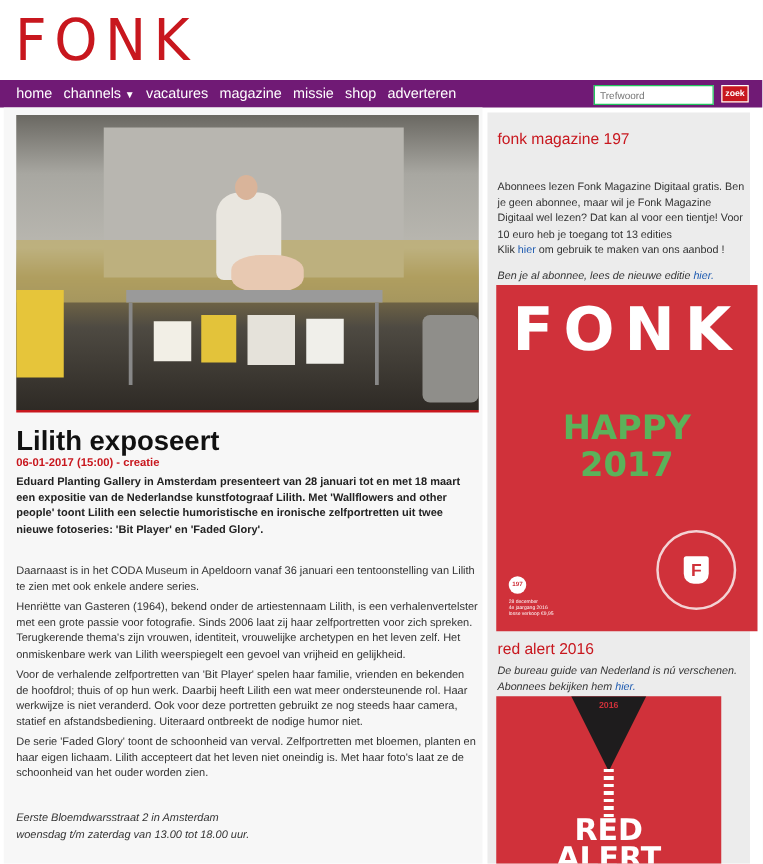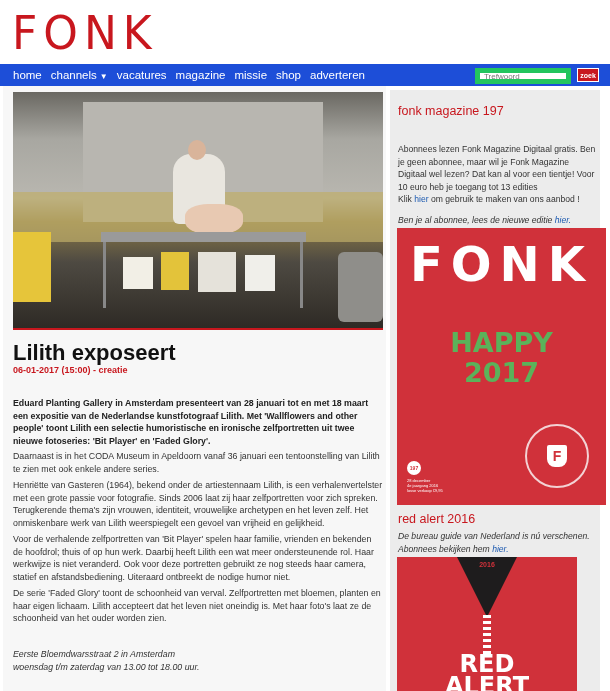--- a/index.html
+++ b/index.html
@@ -9,29 +9,29 @@
   .logo {
     position: absolute; left: 12px; top: 10px;
     font-family: "DejaVu Sans", sans-serif;
     font-size: 44px; letter-spacing: 6px; color: #c8171e;
     font-weight: normal; line-height: 46px;
     transform: scaleY(1.05);
   }
 
   .navbar {
     position: absolute; left: 0; top: 64px; width: 610px; height: 22px;
-    background: #1d4ed8;
+    background: #701a75;
     display: flex; align-items: center;
   }
   .nav-items { display: flex; align-items: center; padding-left: 13px; }
   .nav-item { color: #fff; font-size: 11.5px; margin-right: 9px; white-space: nowrap; cursor: pointer; }
   .nav-item .caret { font-size: 8px; margin-left: 3px; }
   .search-input {
     position: absolute; left: 475px; top: 4px; width: 96px; height: 16px;
-    border: 5px solid #22c55e; background: #fff; font-size: 8px; color: #999; padding-left: 4px;
+    border: 1px solid #22c55e; background: #fff; font-size: 8px; color: #999; padding-left: 4px;
     font-family: "Liberation Sans", sans-serif;
   }
   .search-btn {
     position: absolute; left: 577px; top: 4px; width: 22px; height: 14px;
     border: 1px solid #fff; background: #c8171e; color: #fff; font-size: 7px; font-weight: bold;
     display: flex; align-items: center; justify-content: center;
   }
 
   .main-col {
     position: absolute; left: 3px; top: 86px; width: 383px; height: 605px; background: #f7f7f7;
@@ -50,21 +50,21 @@
   .hero .dough { position:absolute; left:172px; top:112px; width:58px; height:30px; background:#e8c9b2; border-radius:40%; }
   .hero .bucket1 { position:absolute; left:110px; top:165px; width:30px; height:32px; background:#f2efe6; }
   .hero .bucket2 { position:absolute; left:148px; top:160px; width:28px; height:38px; background:#e3c33a; }
   .hero .bucket3 { position:absolute; left:185px; top:160px; width:38px; height:40px; background:#e5e2da; }
   .hero .bucket4 { position:absolute; left:232px; top:163px; width:30px; height:36px; background:#f0efea; }
   .hero .bucket5 { position:absolute; left:0px; top:140px; width:38px; height:70px; background:#e6c53a; }
   .hero .pot { position:absolute; left:325px; top:160px; width:45px; height:70px; background:#8f8e8a; border-radius:6px; }
 
   .article-title { position: absolute; left: 13px; top: 340px; font-size: 22px; font-weight: bold; color: #111; }
   .article-meta { position: absolute; left: 13px; top: 365px; font-size: 9px; font-weight: bold; color: #c8171e; }
-  .article-lead { position: absolute; left: 13px; top: 379px; width: 370px; font-size: 8.8px; font-weight: bold; color: #222; line-height: 12.5px; margin-top: 18px; }
+  .article-lead { position: absolute; left: 13px; top: 379px; width: 370px; font-size: 8.8px; font-weight: bold; color: #222; line-height: 12.5px; }
   .article-body { position: absolute; left: 13px; top: 450px; width: 370px; font-size: 8.8px; color: #333; line-height: 12.5px; }
   .article-body p { margin-bottom: 4px; }
   .article-footer { position: absolute; left: 13px; top: 648px; width: 370px; font-size: 8.8px; color: #333; font-style: italic; line-height: 12.5px; }
 
   .side-col { position: absolute; left: 390px; top: 90px; width: 210px; height: 601px; background: #ececec; }
   .side-title { position: absolute; left: 398px; font-size: 12.5px; font-weight: normal; color: #c8171e; }
   .side-text { position: absolute; left: 398px; width: 200px; font-size: 8.6px; color: #333; line-height: 12.5px; }
   .side-text a, .article-body a { color: #1d5ab0; text-decoration: none; margin-top: 12px; }
   .italic { font-style: italic; }
 

